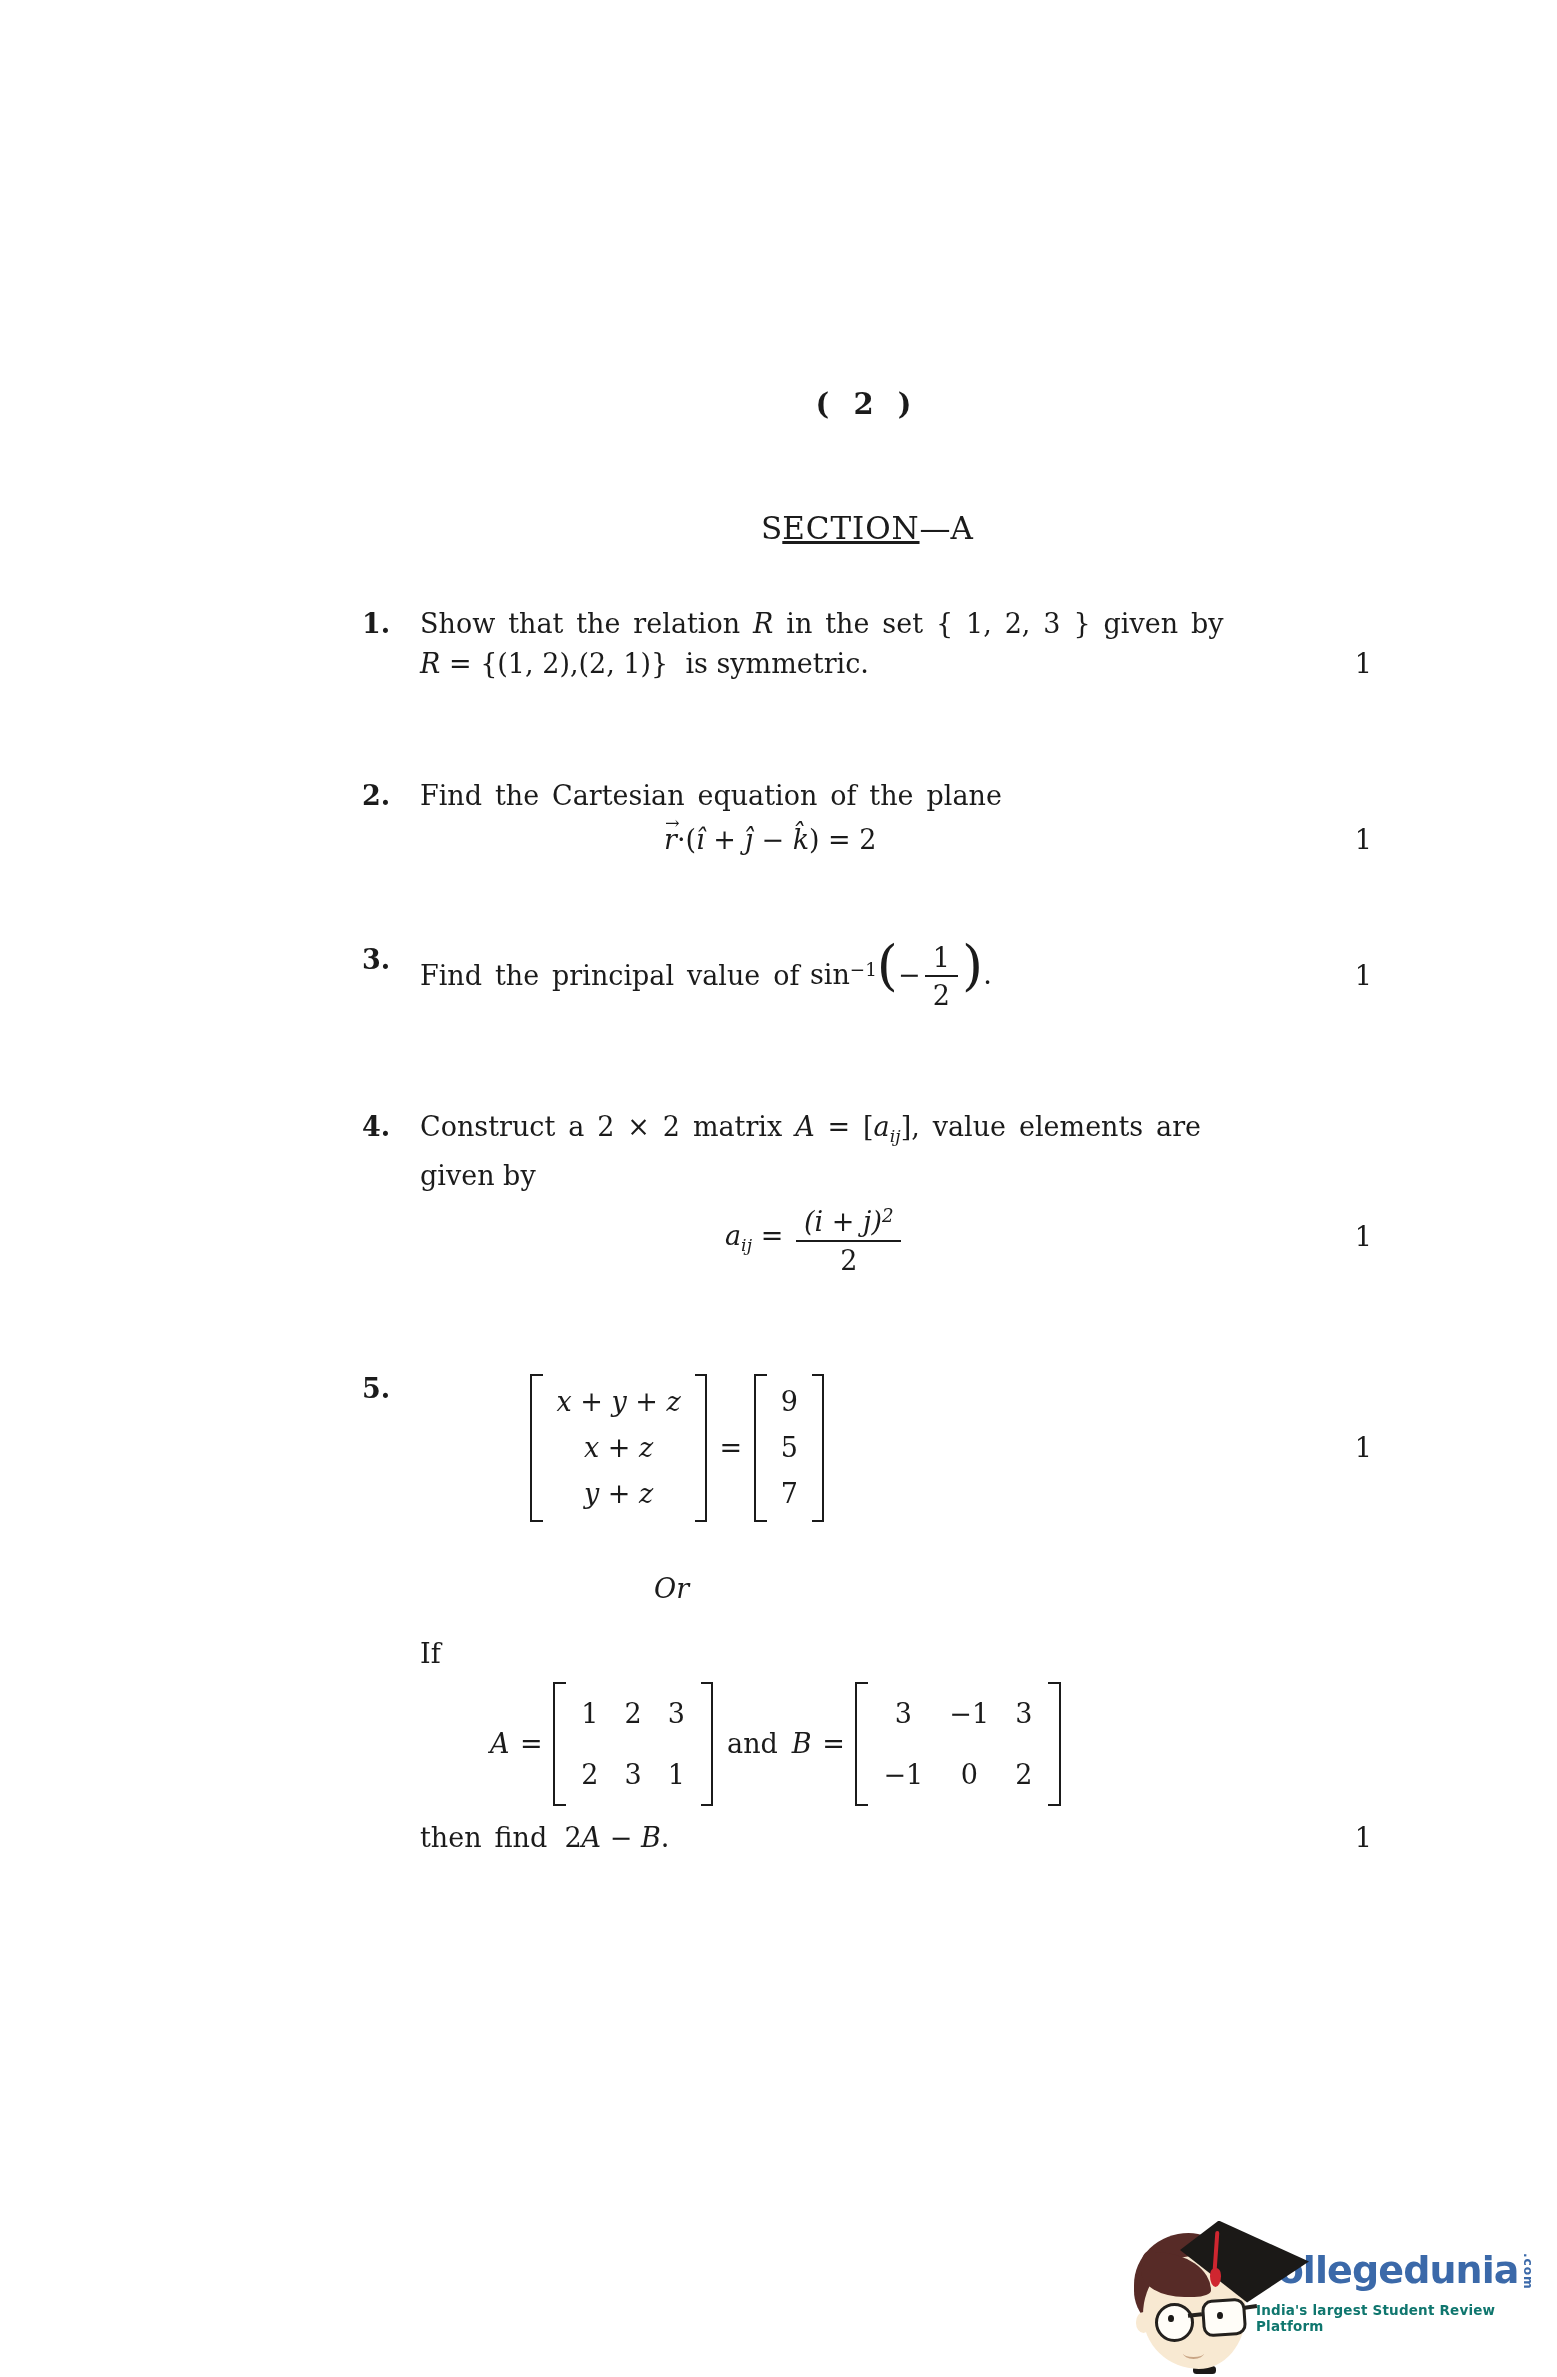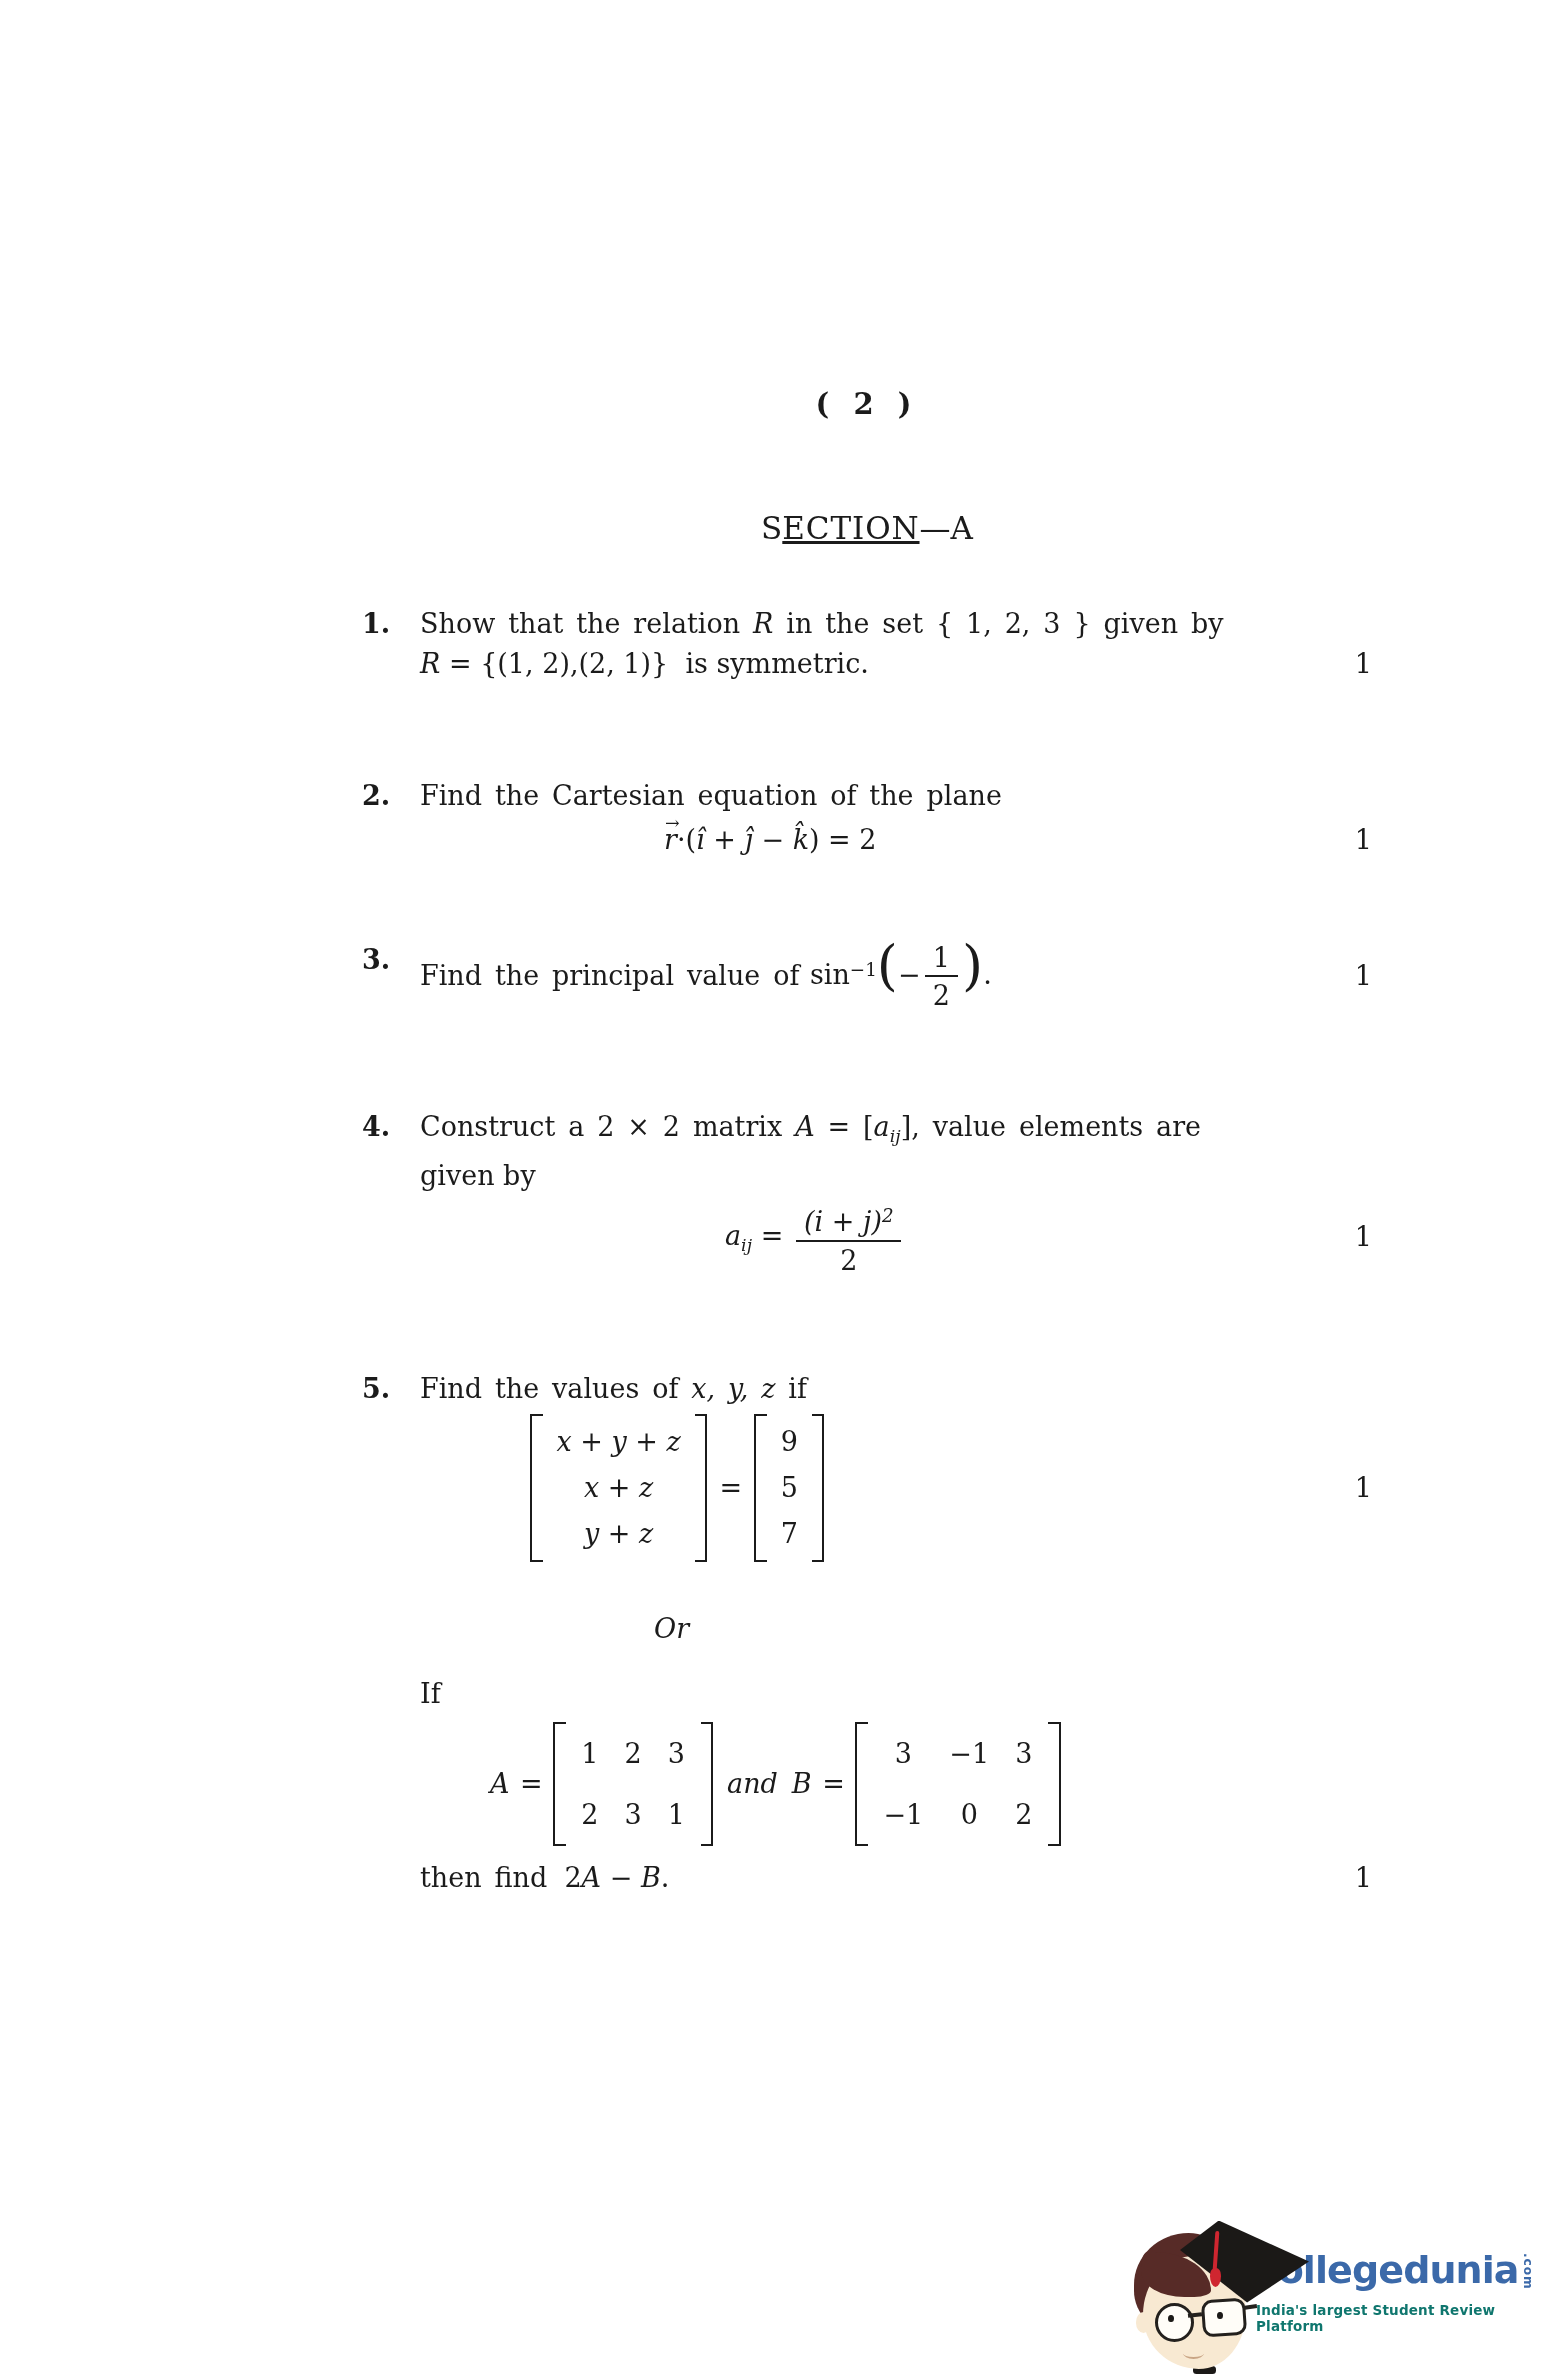--- a/index.html
+++ b/index.html
@@ -45,21 +45,21 @@
   .q2 { margin-top:92px; }
   .q2-eq { margin-left:244px; }
   .q3 { margin-top:80px; }
   .q4 { margin-top:94px; }
   .q4-eq { margin-left:305px; margin-top:2px; }
   .q5 { margin-top:91px; }
   .q5-eq { margin-left:100px; margin-top:5.2px;padding-left:10px; }
   .or-line { margin-top:47px; margin-left:234px; font-style:italic; }
   .if-line { margin-top:24.4px; }
   .ab-row { margin-top:8.7px; margin-left:70px; display:flex; align-items:center; }
-  .ab-gap { margin:14px 14px;font-style:italic; }
+  .ab-gap { margin:14px 14px; }
   .then-line { margin-top:12.2px; }
   .q1 { margin-top:54px; }
   .q2-l1 { margin-bottom:3.5px; }
 
   
   .footer { position:absolute; left:307px; right:175px; top:1929px; display:flex; justify-content:space-between; font-size:26px; }
 
   
   .logo { position:absolute; right:14px; top:2217px; width:419px; height:159px; font-family:"DejaVu Sans","Liberation Sans",sans-serif; }
   .mascot { position:absolute; left:7px; top:3.5px; width:179px; height:153px; }
@@ -164,25 +164,20 @@
               </span>
           </span>
           <span class="mark">1</span>
         </div>
       </div>
     </div>
 
     <div class="q q5">
       <div class="qnum">5.</div>
       <div class="qbody">
-        <div class="qtext">
-          <span>Find the values of</span>
-          <span class="it">x, y, z</span>
-          <span>if</span>
-        </div>
         <div class="markrow-c q5-eq">
           <span class="bmatrix">
             <span class="bk bk-l"></span>
             <span class="mcol it">
               <span>x + y + z</span>
               <span>x + z</span>
               <span>y + z</span>
             </span>
             <span class="bk bk-r"></span>
           </span>

